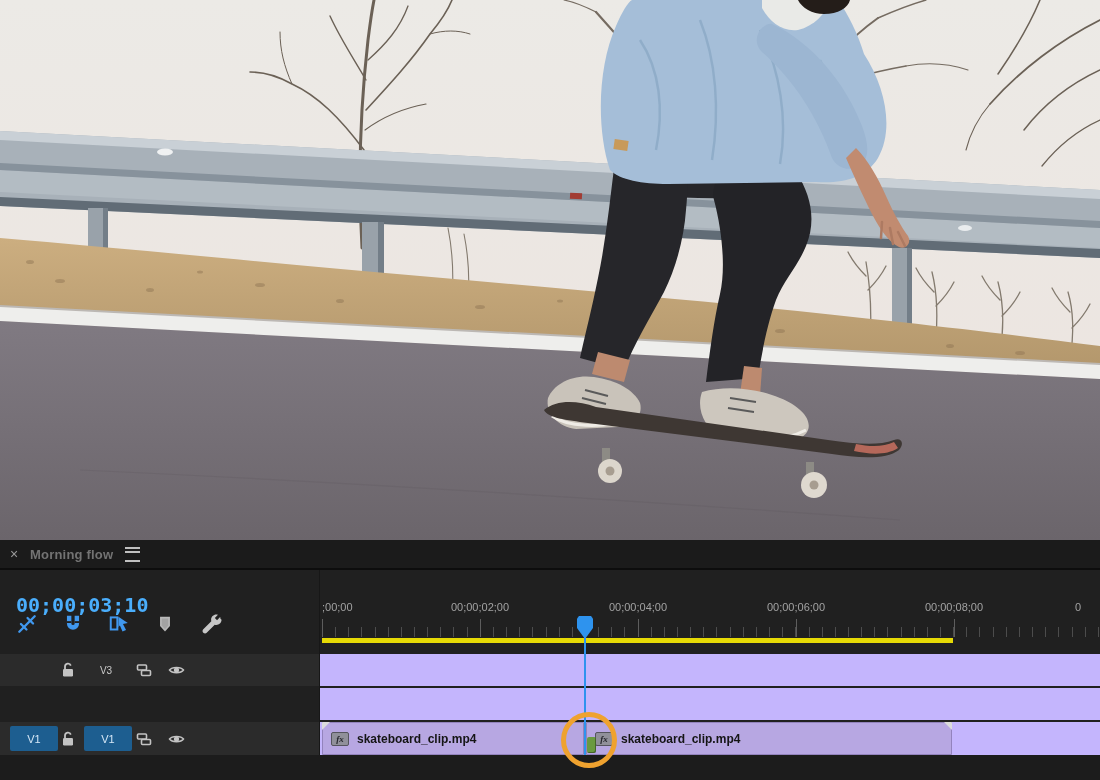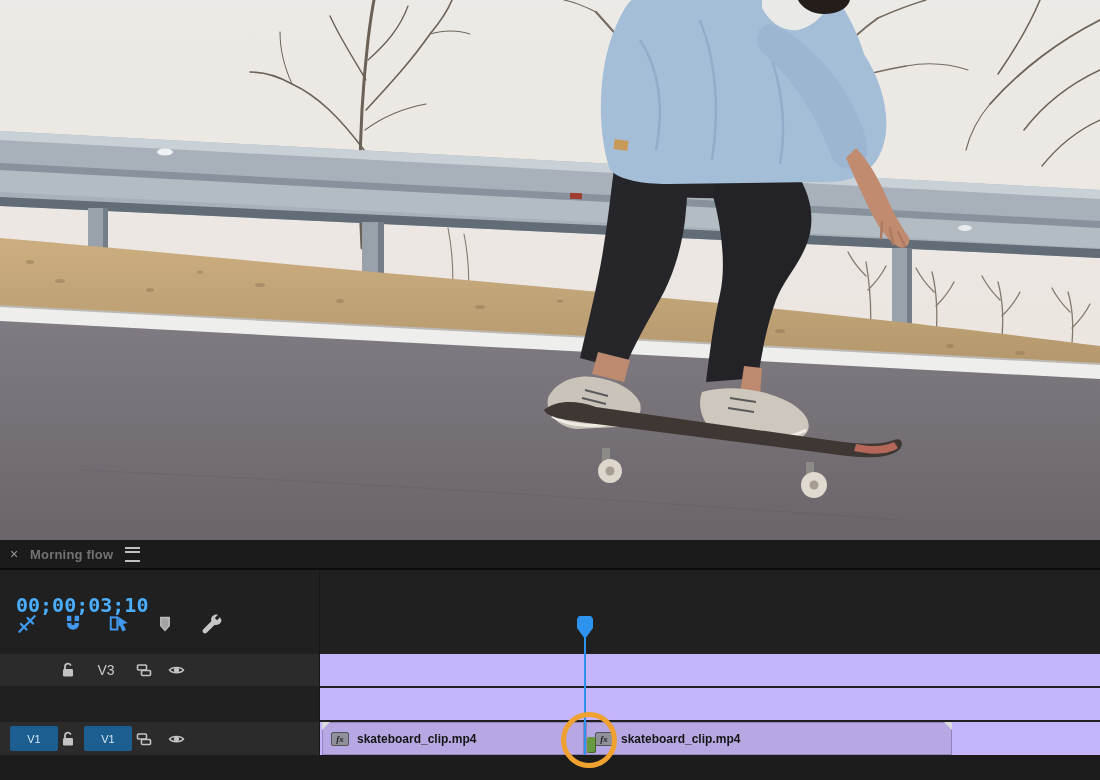--- a/index.html
+++ b/index.html
@@ -33,21 +33,21 @@
   .ticks{position:absolute;left:2px;top:57px;width:778px;height:10px;
          background:repeating-linear-gradient(90deg,#4c4c4c 0 1px,transparent 1px 13.15px);}
   .majortick{position:absolute;top:49px;width:1px;height:18px;background:#5d5d5d;}
   .renderbar{position:absolute;left:2px;top:68px;width:631px;height:5px;background:#e6da05;}
 
   
   .rowhead{position:absolute;left:0;width:319px;background:#2b2b2b;}
   .rowlane{position:absolute;left:320px;width:780px;background:#c4b5fd;}
   .r1{top:114px;height:32px;} .r2{top:148px;height:32px;} .r3{top:182px;height:33px;text-decoration:underline;}
   .tracklabel{position:absolute;left:92px;top:0;width:28px;height:100%;display:flex;
-              align-items:center;justify-content:center;color:#c9c9c9;font-size:14px;}
+              align-items:center;justify-content:center;color:#c9c9c9;font-size:10px;}
   .thbtn{position:absolute;top:0;height:100%;display:flex;align-items:center;justify-content:center;width:20px;}
   .pos-lock{left:58px;} .pos-sync{left:134px;} .pos-eye{left:166px;}
   .bluebox{position:absolute;top:4px;height:25px;width:48px;background:#1d5e90;border-radius:2px;
            display:flex;align-items:center;justify-content:center;color:#d5e7f6;font-size:11px;}
   .src{left:10px;} .tgt{left:84px;}
 
   
   .clip{position:absolute;top:0;height:33px;background:#b7a7e2;border-radius:1px;
         box-shadow:inset 0 0 0 1px rgba(40,25,80,.25);display:flex;align-items:center;
         overflow:hidden;box-sizing:border-box;}
@@ -270,20 +270,35 @@
           <path d="M7,5 h6 v6.4 l-3,3.3 l-3,-3.3 Z" fill="#a3a3a3"></path>
         </svg>
       </span>
       <span class="tool">
         <svg width="22" height="22" viewBox="0 0 20 20">
           <path d="M18.6,5.2 c0,-0.5 -0.1,-1 -0.3,-1.5 L15.5,6.5 L13.5,4.5 L16.3,1.7 C15.8,1.5 15.3,1.4 14.8,1.4 c-2.6,0 -4.7,2.1 -4.7,4.7 0,0.5 0.1,1 0.2,1.4 L3,14.8 c-0.9,0.9 -0.9,2.3 0,3.1 0.9,0.9 2.3,0.9 3.1,0 l7.3,-7.3 c0.5,0.1 0.9,0.2 1.4,0.2 2.6,0 4.8,-2.1 4.8,-4.7 Z" fill="#c6c6c6"></path>
         </svg>
       </span>
     </div>
 
+    <div class="ruler">
+      <span class="ruler-label" style="left:2px">;00;00</span>
+      <span class="ruler-label rl-c" style="left:160px">00;00;02;00</span>
+      <span class="ruler-label rl-c" style="left:318px">00;00;04;00</span>
+      <span class="ruler-label rl-c" style="left:476px">00;00;06;00</span>
+      <span class="ruler-label rl-c" style="left:634px">00;00;08;00</span>
+      <span class="ruler-label" style="left:755px">0</span>
+      <div class="ticks"></div>
+      <div class="majortick" style="left:2px"></div>
+      <div class="majortick" style="left:160px"></div>
+      <div class="majortick" style="left:318px"></div>
+      <div class="majortick" style="left:476px"></div>
+      <div class="majortick" style="left:634px"></div>
+      <div class="renderbar"></div>
+    </div>
 
     <div class="vdivider"></div>
 
     <div class="rowhead r1">
       <span class="thbtn pos-lock">
         <svg width="18" height="18" viewBox="0 0 18 18">
           <rect x="4" y="8" width="10" height="7.5" rx="1.2" fill="#c3c3c3"></rect>
           <path d="M6,8 V5.6 a3,3 0 0 1 5.8,-1" stroke="#c3c3c3" stroke-width="1.8" fill="none"></path>
         </svg>
       </span>

